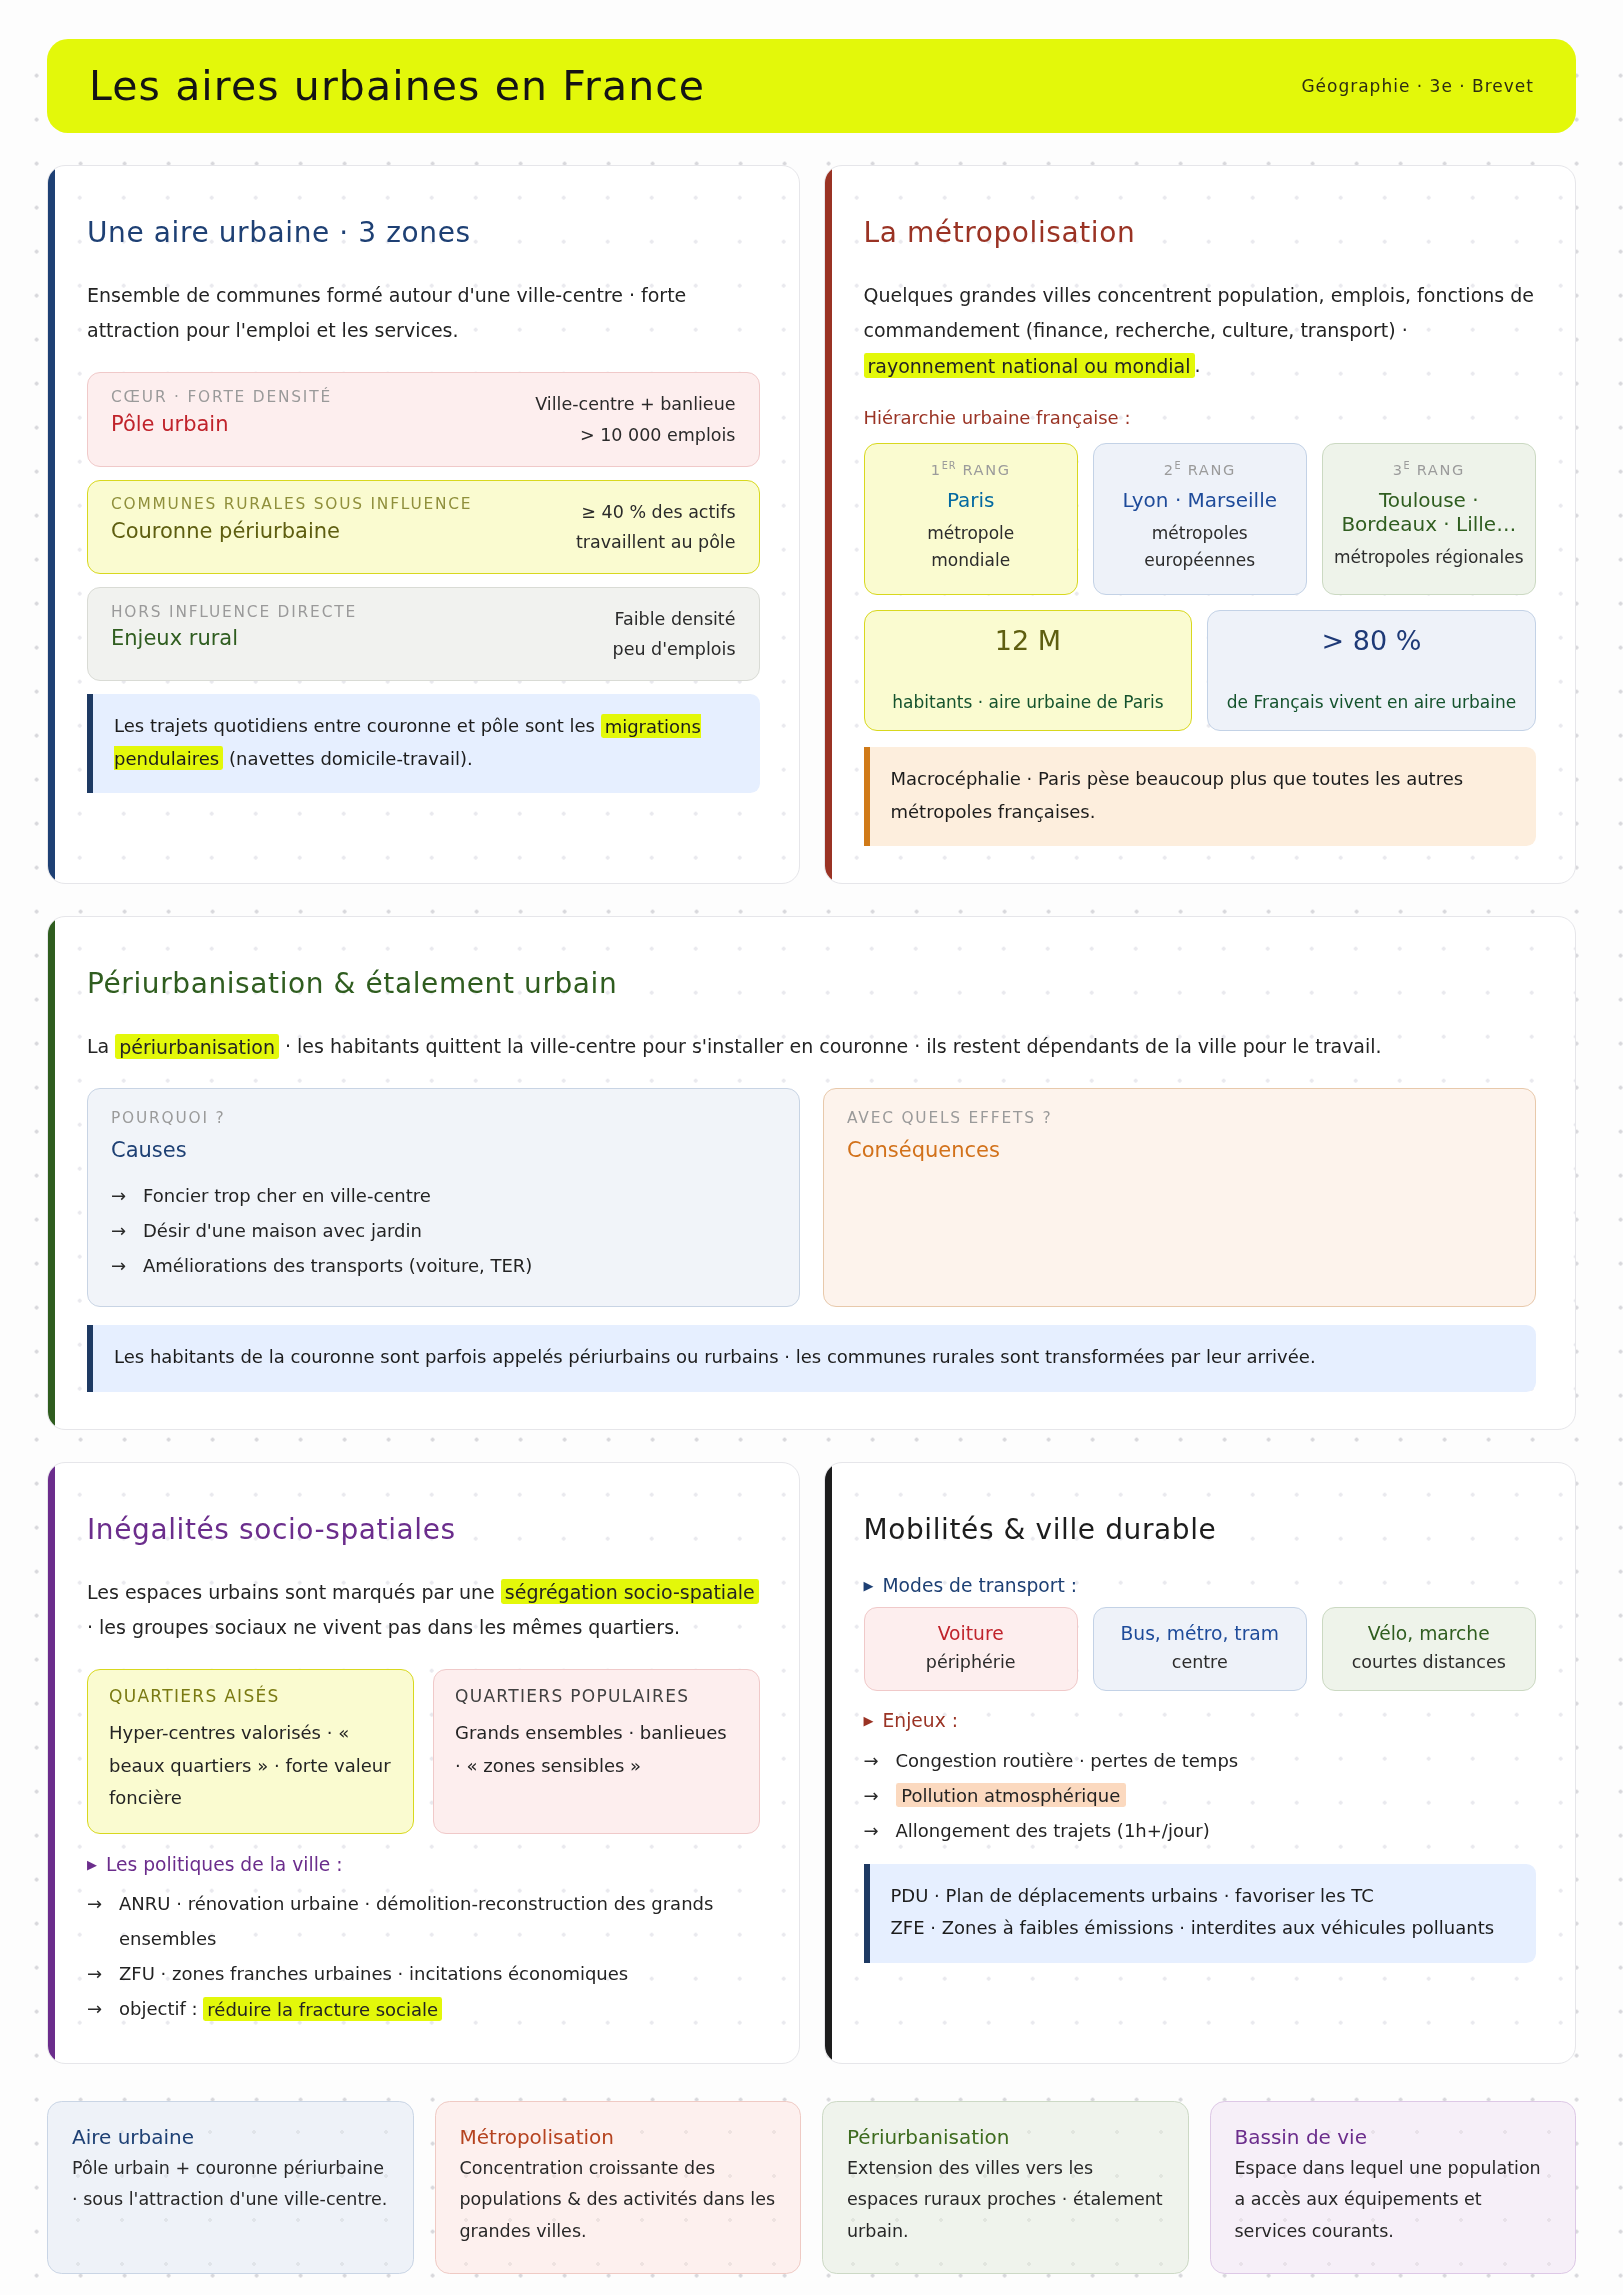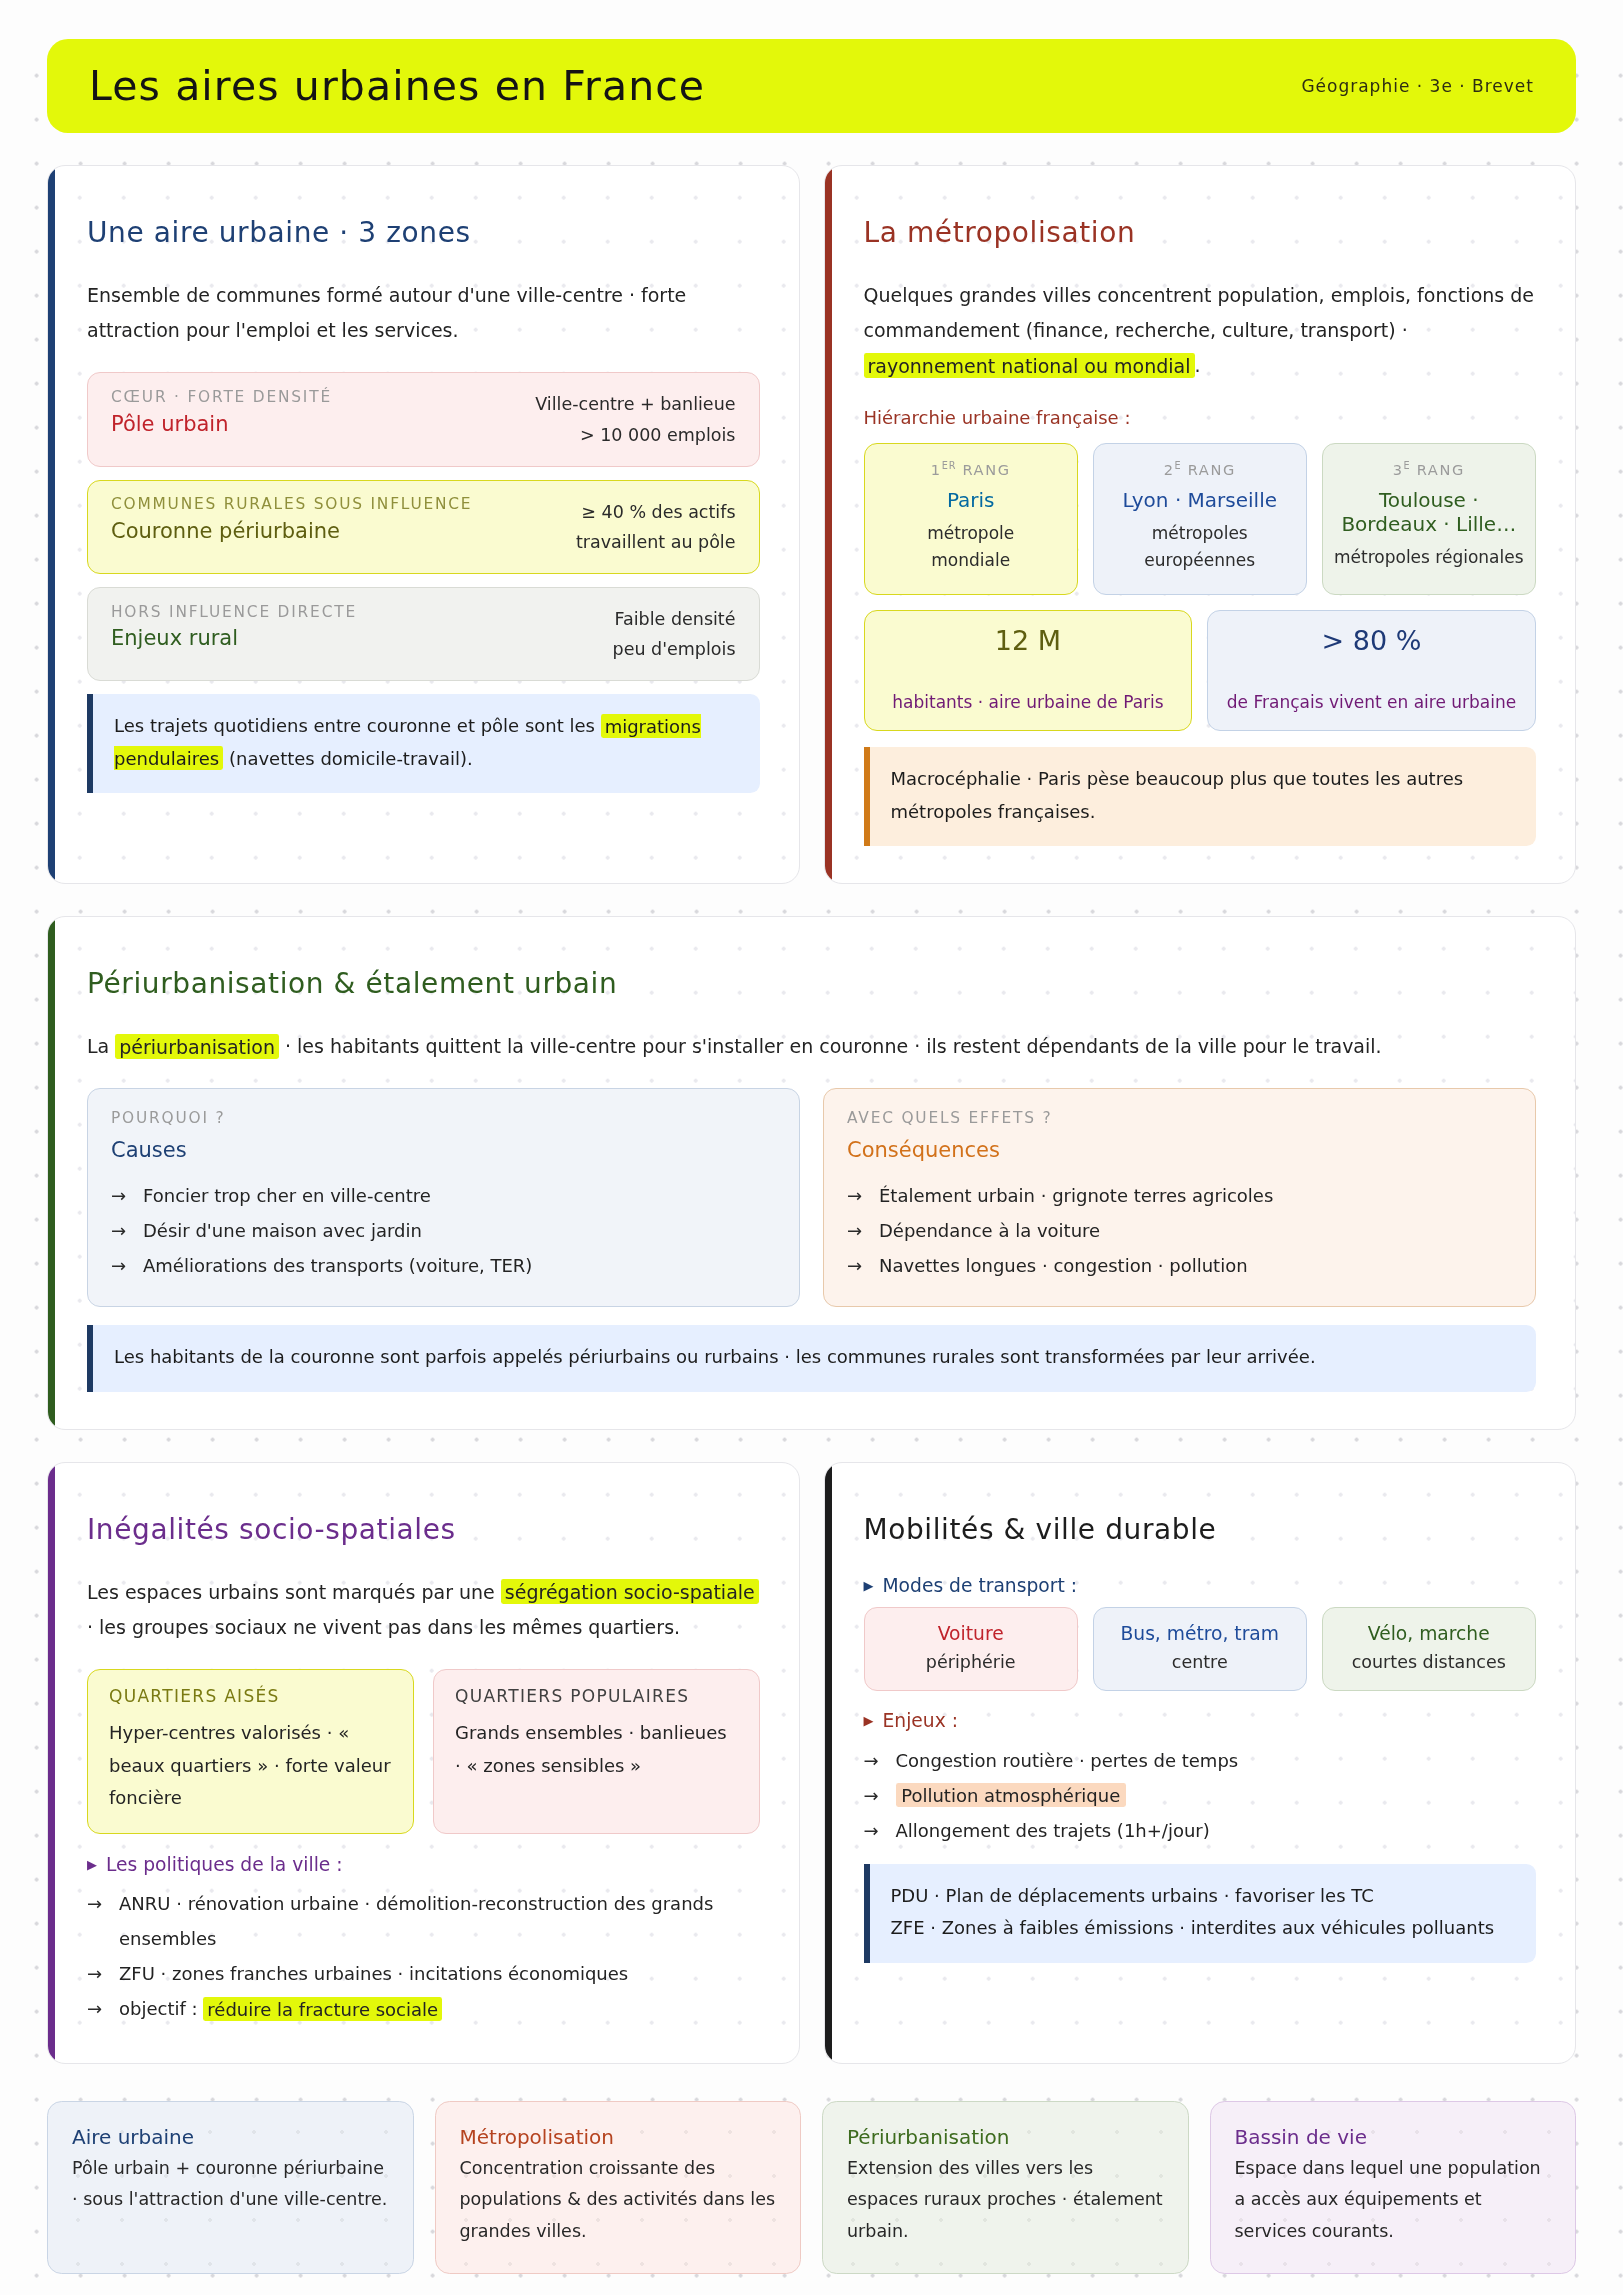--- a/index.html
+++ b/index.html
@@ -186,21 +186,21 @@
 
   .stat-grid{display:flex;gap:14.6px;margin-bottom:16px;}
   .stat{
     flex:1 1 0;border-radius:13px;padding:14.6px 11.4px 18px 11.4px;text-align:center;
   }
   .stat.yellow{background:#fafbd0;border:1.5px solid #d8d81e;}
   .stat.blue{background:#eef2f9;border:1.2px solid #c3d2e6;}
   .stat-val{font-size:27px;margin-bottom:8px;}
   .sv-olive{color:#5e5e10;}
   .sv-blue{color:#1e3a77;}
-  .stat-cap{font-size:17px;color:#701a75;margin-top:36px;}
+  .stat-cap{font-size:17px;color:#14532d;margin-top:36px;}
 
   
   .panels{display:flex;gap:23px;margin-bottom:18px;}
   .panel{
     flex:1 1 0;border-radius:13px;padding:19.5px 23px 23px 23px;
   }
   .panel.blue{background:#f1f4f9;border:1.2px solid #c8d4e4;}
   .panel.peach{background:#fdf3ec;border:1.2px solid #e8c9ab;}
   .panel-kicker{
     font-size:15.4px;letter-spacing:1.8px;color:#9a9a9a;text-transform:uppercase;margin-bottom:11.4px;
@@ -376,25 +376,20 @@
           <div class="panel-title pt-navy">Causes</div>
           <ul class="arrow">
             <li>Foncier trop cher en ville-centre</li>
             <li>Désir d'une maison avec jardin</li>
             <li>Améliorations des transports (voiture, TER)</li>
           </ul>
         </div>
         <div class="panel peach">
           <div class="panel-kicker">AVEC QUELS EFFETS ?</div>
           <div class="panel-title pt-orange">Conséquences</div>
-          <ul class="arrow">
-            <li>Étalement urbain · grignote terres agricoles</li>
-            <li>Dépendance à la voiture</li>
-            <li>Navettes longues · congestion · pollution</li>
-          </ul>
         </div>
       </div>
 
       <div class="note blue">Les habitants de la couronne sont parfois appelés périurbains ou rurbains · les communes rurales sont transformées par leur arrivée.</div>
     </div>
   </div>
 
   <div class="row">
 
     <div class="card purple c-half">

